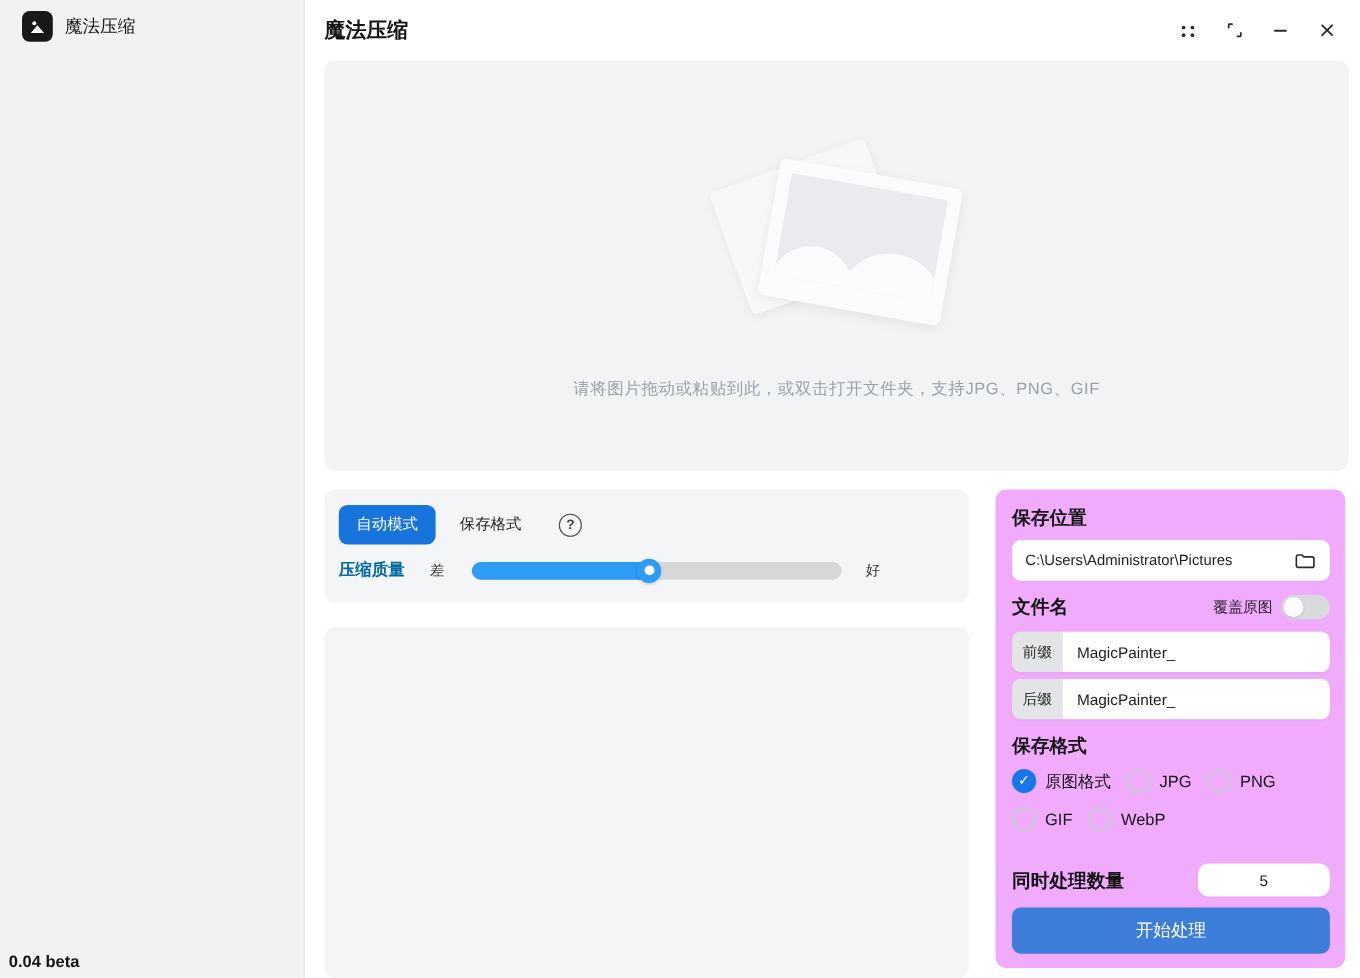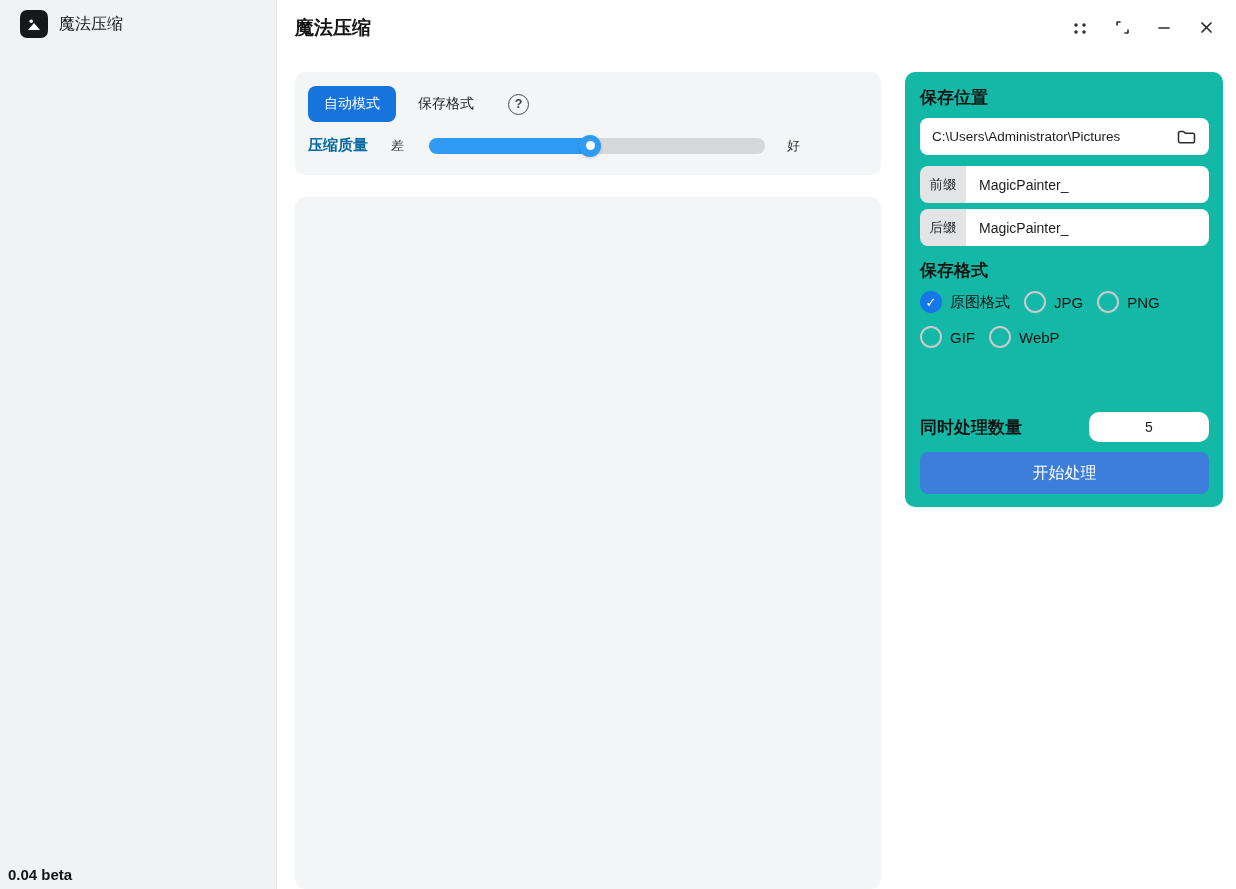--- a/index.html
+++ b/index.html
@@ -66,21 +66,21 @@
   .slider-thumb { position:absolute; top:50%; width:22px; height:22px; background:#2e9cf4; border-radius:50%;
     transform:translate(-50%,-50%); display:flex; align-items:center; justify-content:center;
     box-shadow:0 1px 3px rgba(0,0,0,.18); }
   .slider-thumb::after { content:""; width:9px; height:9px; background:#ffffff; border-radius:50%; }
   .q-max { font-size:13px; color:#333; margin-left:22px; }
 
   .list-card { flex:1; }
 
   
   .right-col { width:318px; flex-shrink:0; }
-  .save-card { height:435px; background:#14b8a6; border-radius:10px; padding:14px 14px 13px 15px;
+  .save-card { height:435px; background:#f0abfc; border-radius:10px; padding:14px 14px 13px 15px;
     display:flex; flex-direction:column; }
   .sec-title { font-size:17px; font-weight:700; color:#141414; }
   .path-box { margin-top:9px; height:37px; background:#ffffff; border-radius:8px;
     display:flex; align-items:center; padding:0 12px; box-shadow:0 1px 2px rgba(140,145,155,.10); }
   .path-input { border:none; outline:none; flex:1; font-size:13.5px; color:#1c1c1e; background:transparent;
     font-family:"Liberation Sans","DejaVu Sans",sans-serif; }
   .folder-btn { width:22px; height:22px; display:flex; align-items:center; justify-content:center; cursor:pointer; color:#2b2b2b; }
   .filename-row { display:flex; align-items:center; margin-top:12px; }
   .overwrite { margin-left:auto; display:flex; align-items:center; gap:8px; }
   .overwrite-label { font-size:13.5px; color:#1f1f1f; }
@@ -151,20 +151,32 @@
         </div>
         <div class="win-btn">
           <svg width="15" height="15" viewBox="0 0 15 15" stroke="#2b2b2b" stroke-width="1.7" stroke-linecap="round">
             <line x1="3" y1="3" x2="12" y2="12"></line>
               <line x1="12" y1="3" x2="3" y2="12"></line>
           </svg>
         </div>
       </div>
     </div>
 
+    <div class="dropzone">
+      <div class="dz-art">
+        <div class="dz-frame-back"></div>
+        <div class="dz-frame-front">
+          <div class="dz-photo">
+            <div class="dz-bump1"></div>
+            <div class="dz-bump2"></div>
+          </div>
+        </div>
+      </div>
+      <div class="dz-hint">请将图片拖动或粘贴到此，或双击打开文件夹，支持JPG、PNG、GIF</div>
+    </div>
 
     <div class="bottom">
 
       <div class="left-col">
         <div class="card mode-card">
           <div class="mode-tabs">
             <div class="tab active">自动模式</div>
             <div class="tab">保存格式</div>
             <div class="help">?</div>
           </div>
@@ -187,20 +199,29 @@
           <div class="sec-title">保存位置</div>
           <div class="path-box">
             <input class="path-input" type="text" value="C:\Users\Administrator\Pictures" style="">
             <div class="folder-btn">
               <svg width="19" height="16" viewBox="0 0 19 16" fill="none" stroke="#2b2b2b" stroke-width="1.5" stroke-linejoin="round">
                 <path d="M1.5 4.5 Q1.5 2.5 3.2 2.5 H6.5 L8.3 4.3 H15.8 Q17.5 4.3 17.5 6 V12 Q17.5 13.8 15.8 13.8 H3.2 Q1.5 13.8 1.5 12 Z"></path>
               </svg>
             </div>
           </div>
 
+          <div class="filename-row">
+            <div class="sec-title">文件名</div>
+            <div class="overwrite">
+              <span class="overwrite-label">覆盖原图</span>
+              <div class="toggle">
+                <div class="toggle-knob"></div>
+              </div>
+            </div>
+          </div>
 
           <div class="affix-row">
             <div class="affix-label">前缀</div>
             <input class="affix-input" type="text" value="MagicPainter_" style="">
           </div>
           <div class="affix-row" style="margin-top:6px;">
             <div class="affix-label">后缀</div>
             <input class="affix-input" type="text" value="MagicPainter_" style="">
           </div>
 

